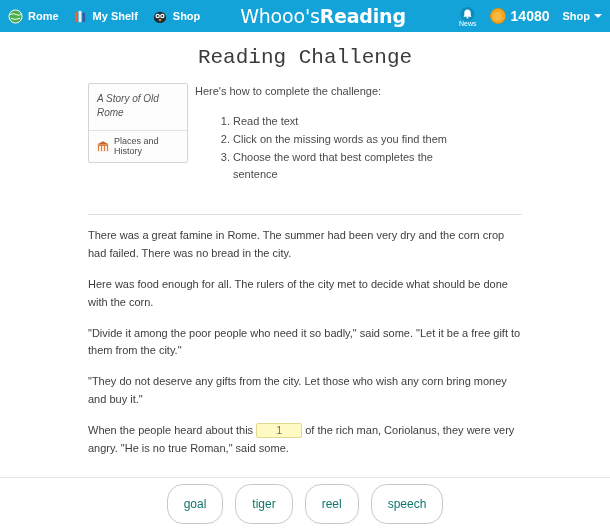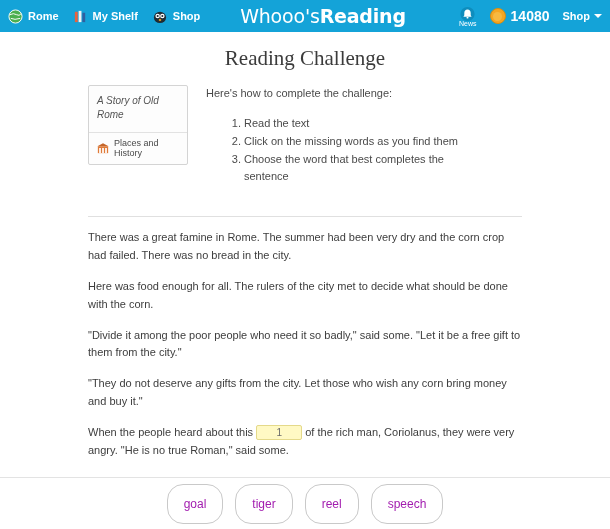--- a/index.html
+++ b/index.html
@@ -81,27 +81,27 @@
     height: 497px;
     position: relative;
     overflow: hidden;
   }
   .page-title {
     text-align: center;
     font-size: 21px;
     color: #3b3b3b;
     font-weight: normal;
     margin: 14px 0 14px 0;
-    font-family: Liberation Serif, serif;
+    font-family: Liberation Mono, monospace;
   }
 
   .challenge-head {
     display: flex;
     padding: 0 118px 0 88px;
-    gap: 18px;
+    gap: 7px;
     align-items: flex-start;
   }
   .book-card {
     width: 100px;
     border: 1px solid #d4d4d4;
     border-radius: 2px;
     background: #fdfdfd;
     padding: 8px 8px 0 8px;
     flex: 0 0 auto;
   }
@@ -178,21 +178,21 @@
     align-items: center;
     justify-content: center;
     gap: 12px;
   }
   .word-chip {
     border: 1px solid #c9c9c9;
     border-radius: 16px;
     background: #ffffff;
     padding: 12px 16px;
     font-size: 12px;
-    color: #a21caf;
+    color: #0f766e;
     cursor: pointer;
     min-width: 44px;
     text-align: center;
   }
 </style>
 </head>
 <body>
 
 <div class="navbar">
   <div class="nav-left">

